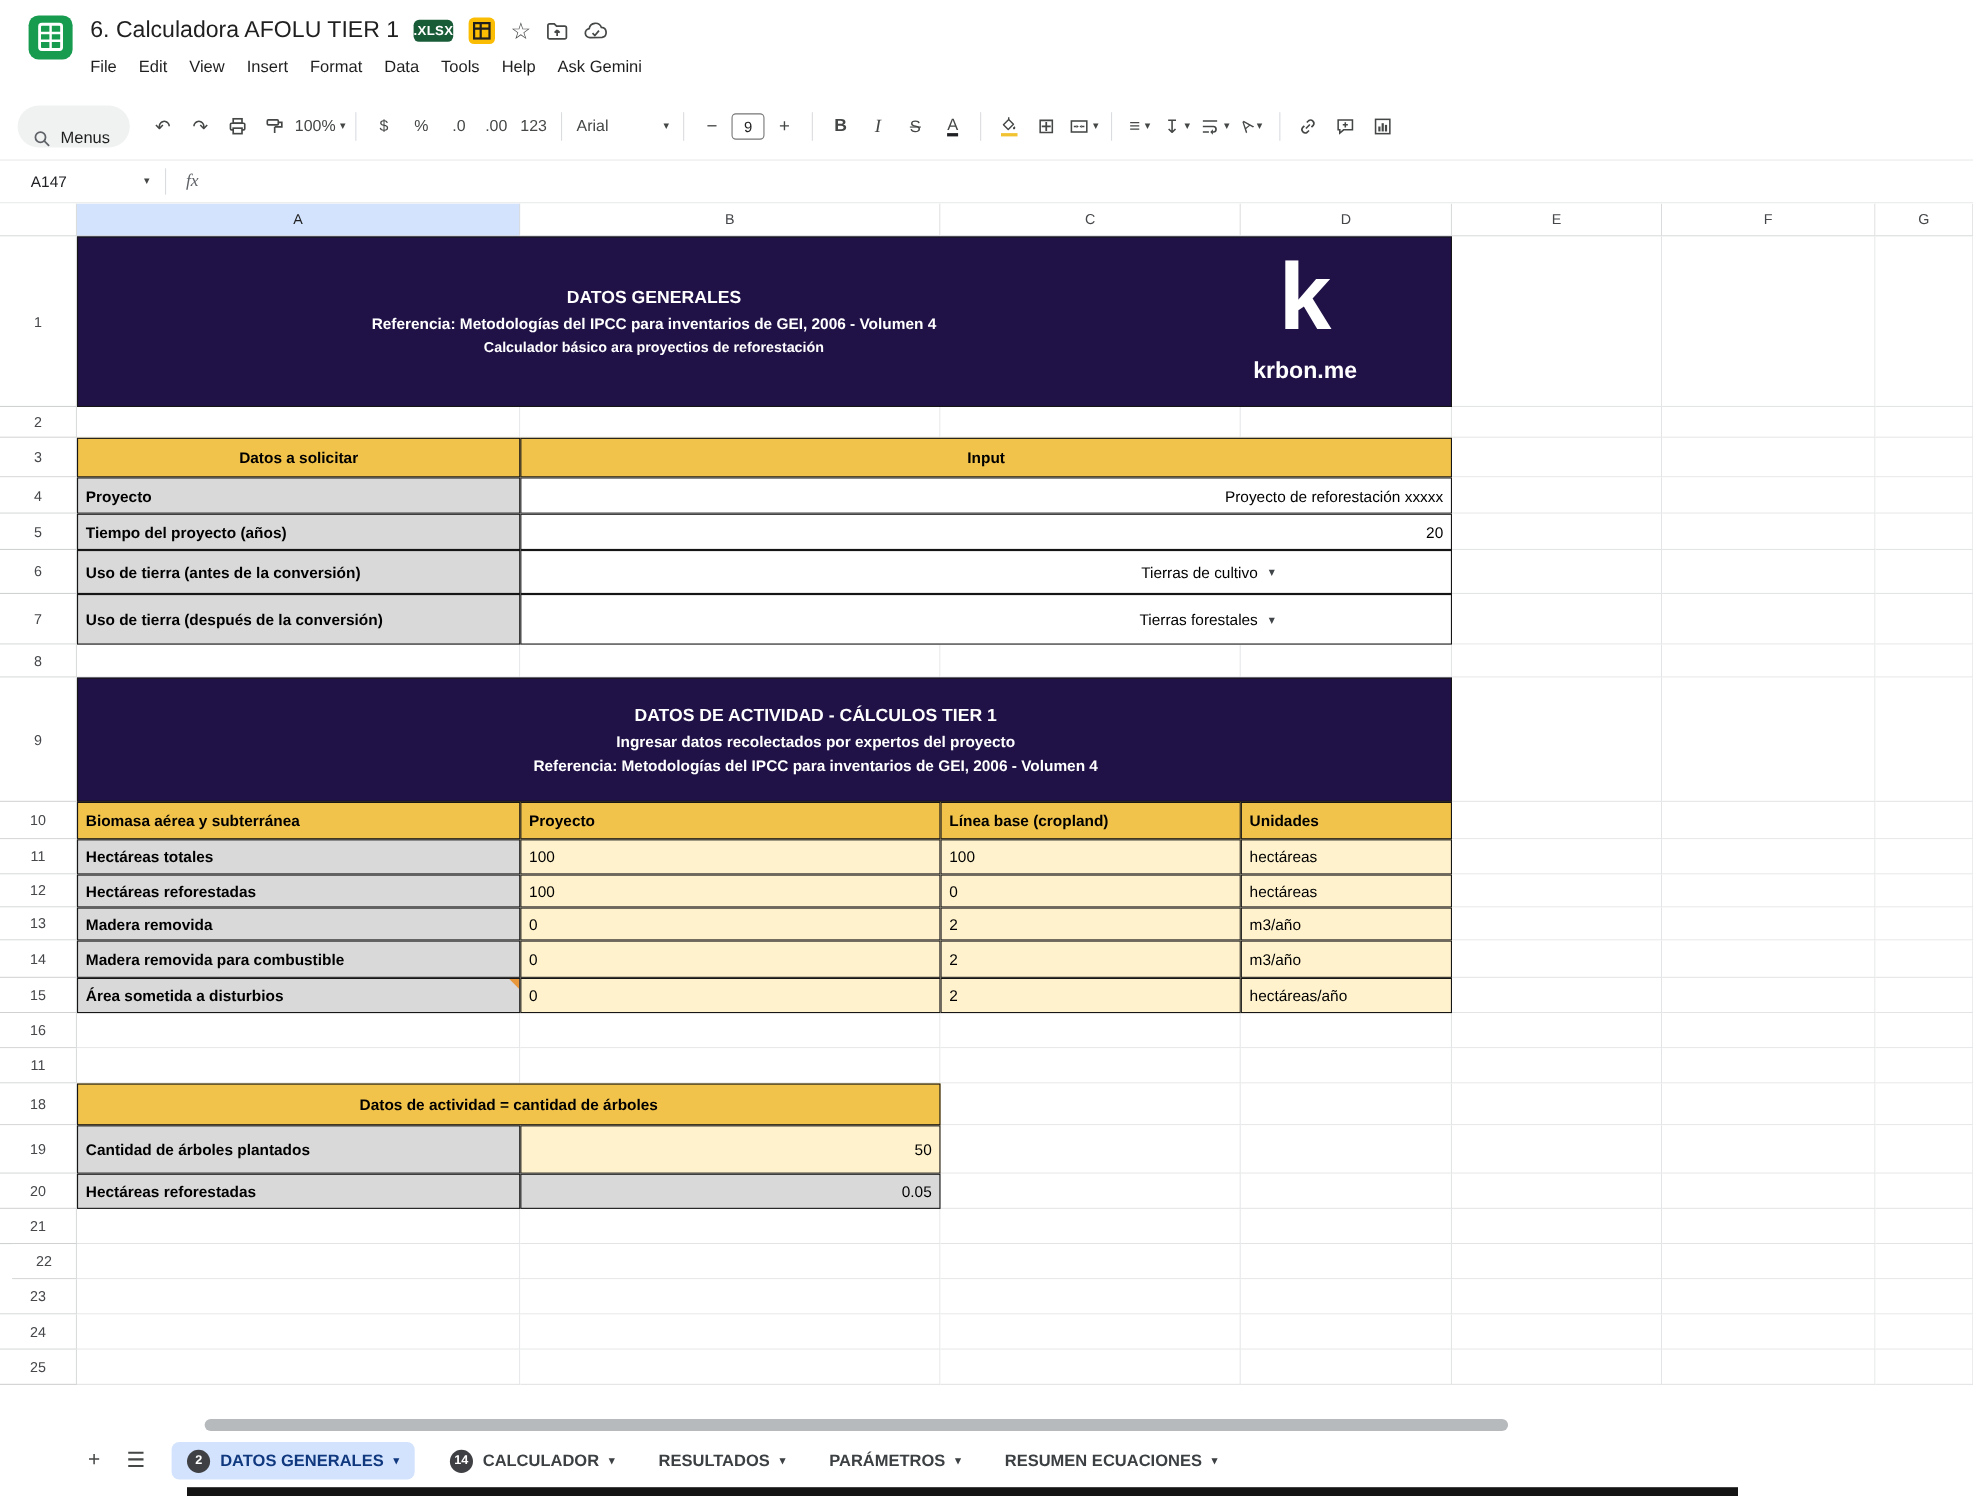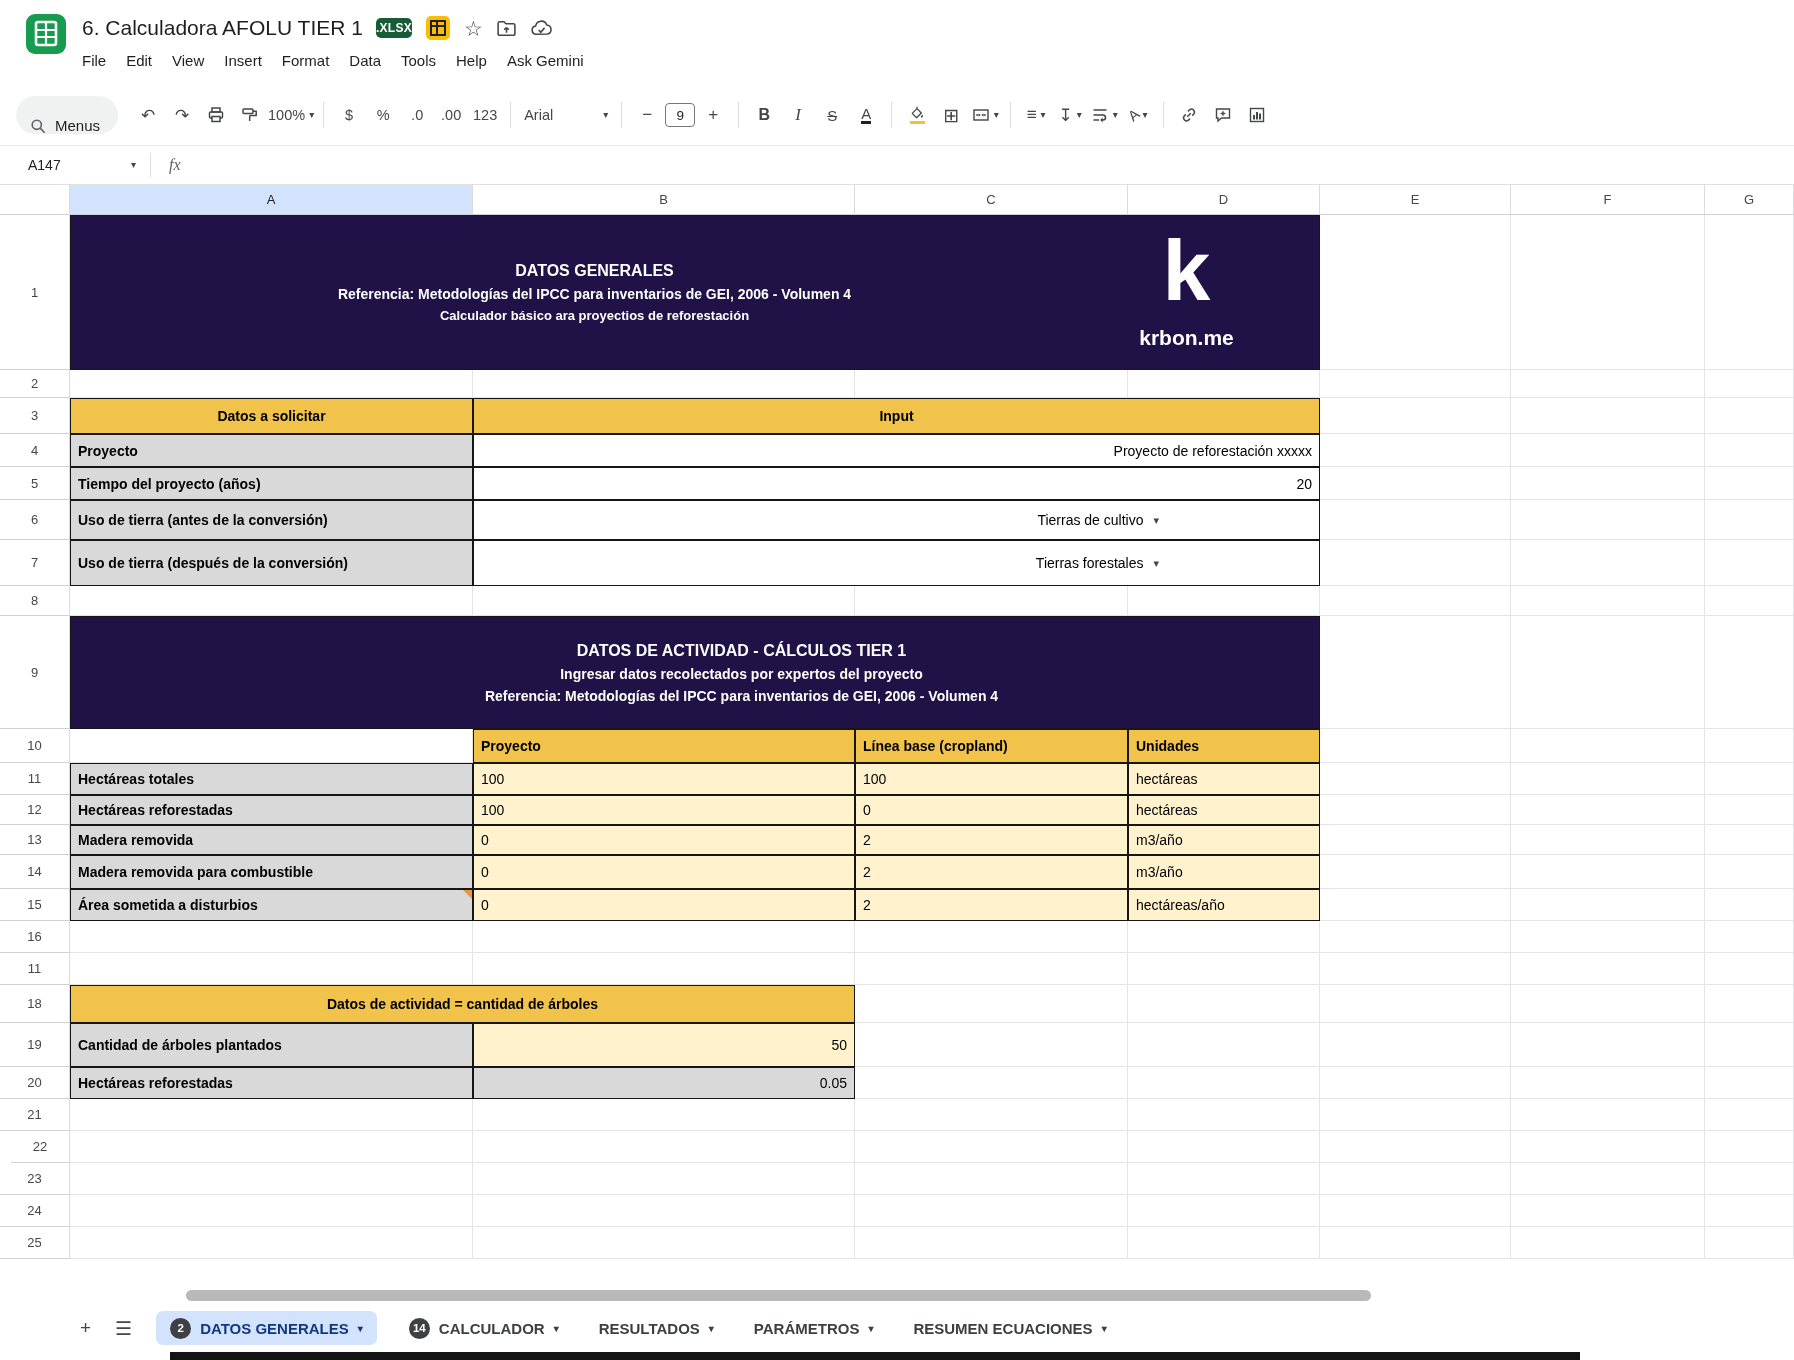--- a/index.html
+++ b/index.html
@@ -512,20 +512,21 @@
         <span>Tierras forestales</span>
         <span class="ddcaret">▾</span>
       </div>
 
       <div class="ov pblock pb2" style="grid-area:10/2/11/6">
         <div class="pb-l1">DATOS DE ACTIVIDAD - CÁLCULOS TIER 1</div>
         <div class="pb-l2">Ingresar datos recolectados por expertos del proyecto</div>
         <div class="pb-l2">Referencia: Metodologías del IPCC para inventarios de GEI, 2006 - Volumen 4</div>
       </div>
 
+      <div class="ov b1 yl" style="grid-area:11/2/12/3">Biomasa aérea y subterránea</div>
       <div class="ov b1 yl" style="grid-area:11/3/12/4">Proyecto</div>
       <div class="ov b1 yl" style="grid-area:11/4/12/5">Línea base (cropland)</div>
       <div class="ov b1 yl" style="grid-area:11/5/12/6">Unidades</div>
 
       <div class="ov b1 lbl" style="grid-area:12/2/13/3">Hectáreas totales</div>
       <div class="ov b1 ly" style="grid-area:12/3/13/4">100</div>
       <div class="ov b1 ly" style="grid-area:12/4/13/5">100</div>
       <div class="ov b1 ly" style="grid-area:12/5/13/6">hectáreas</div>
 
       <div class="ov b1 lbl" style="grid-area:13/2/14/3">Hectáreas reforestadas</div>

